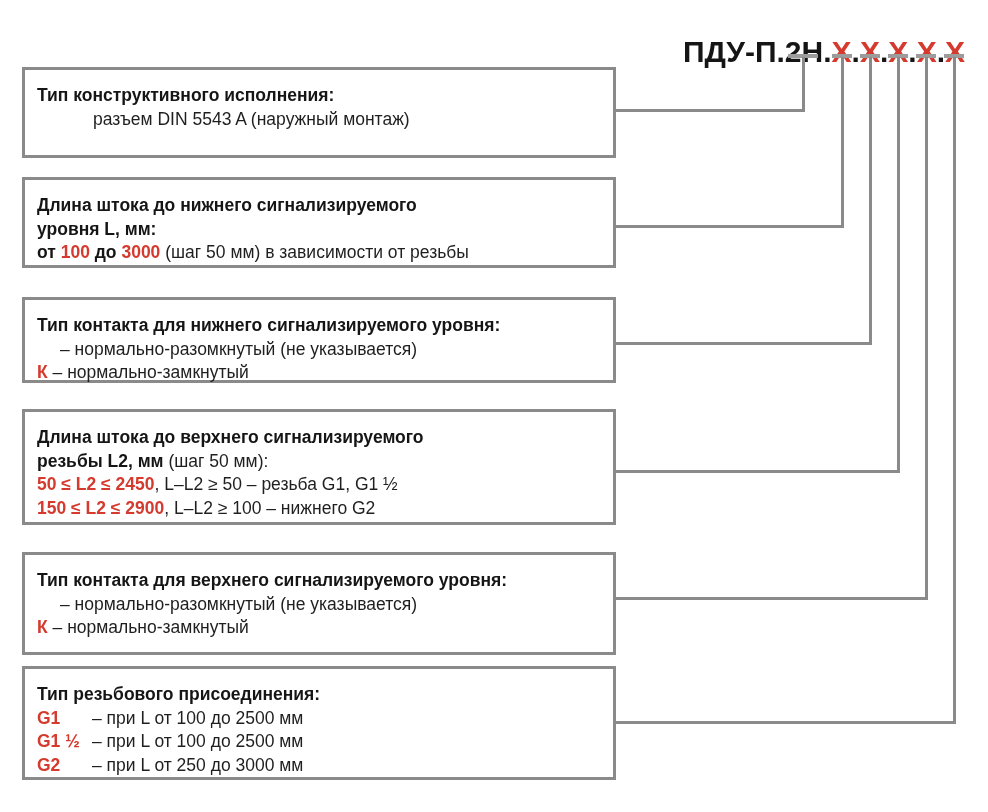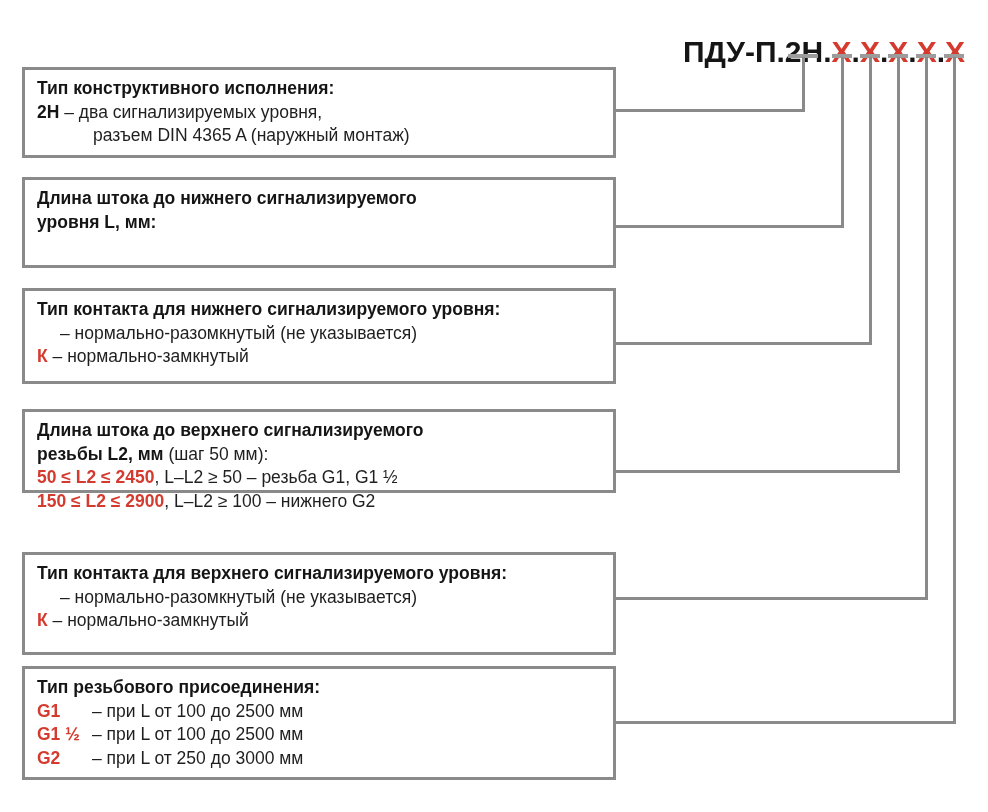--- a/index.html
+++ b/index.html
@@ -8,21 +8,21 @@
     font-family:"Liberation Sans","DejaVu Sans",sans-serif;color:#1f1f1f;
   }
   #product-code{
     position:absolute;top:36px;right:23px;white-space:nowrap;
     font-size:30px;font-weight:700;letter-spacing:0px;color:#151515;line-height:32px;
   }
   #product-code .red{color:var(--red);}
   .spec-box{
     position:absolute;left:22px;width:594px;box-sizing:border-box;
     border:3px solid #8a8a8a;background:#ffffff;
-    padding:7px 12px;font-size:17.5px;line-height:23.5px;
+    padding:14px 12px;font-size:17.5px;line-height:23.5px;
   }
   .spec-line{white-space:nowrap;}
   .spec-line .b{font-weight:700;color:#151515;}
   .spec-line .r{color:var(--red);}
   .spec-line .lbl{display:inline-block;width:55px;}
   .cap{position:absolute;height:3.5px;background:#9c9c9c;}
   .vline{position:absolute;width:3px;background:#8a8a8a;}
   .hline{position:absolute;height:3px;background:#8a8a8a;}
 </style>
 </head>
@@ -46,33 +46,33 @@
       <div class="cap" style="left: 916px; top: 54px; width: 20px;"></div>
       <div class="vline" style="left: 924.5px; top: 57px; height: 542.5px;"></div>
       <div class="hline" style="left: 614px; top: 596.5px; width: 313.5px;"></div>
       <div class="cap" style="left: 944px; top: 54px; width: 20px;"></div>
       <div class="vline" style="left: 952.5px; top: 57px; height: 666.5px;"></div>
       <div class="hline" style="left: 614px; top: 720.5px; width: 341.5px;"></div>
     </div>
   <div id="boxes">
       <div class="spec-box" style="top: 67px; height: 91px;">
         <div class="spec-line"><span class="b">Тип конструктивного исполнения:</span></div>
-        <div class="spec-line"><span class="b">2Н</span><span class=""> – два сигнализируемых уровня,</span></div>
-        <div class="spec-line" style="padding-left: 56px;"><span class="">разъем DIN 4365 A (наружный монтаж)</span></div>
+        <div class="spec-line" style="padding-left: 56px;"><span class="">разъем DIN 5543 A (наружный монтаж)</span></div>
       </div>
       <div class="spec-box" style="top: 177px; height: 91px;">
         <div class="spec-line"><span class="b">Длина штока до нижнего сигнализируемого</span></div>
         <div class="spec-line"><span class="b">уровня L, мм:</span></div>
+        <div class="spec-line"><span class="b">от </span><span class="b r">100</span><span class="b"> до </span><span class="b r">3000</span><span class=""> (шаг 50 мм) в зависимости от резьбы</span></div>
       </div>
-      <div class="spec-box" style="top: 288px; height: 96px;">
+      <div class="spec-box" style="top: 297px; height: 86px;">
         <div class="spec-line"><span class="b">Тип контакта для нижнего сигнализируемого уровня:</span></div>
         <div class="spec-line" style="padding-left: 23px;"><span class="">– нормально-разомкнутый (не указывается)</span></div>
         <div class="spec-line"><span class="b r">К</span><span class=""> – нормально-замкнутый</span></div>
       </div>
-      <div class="spec-box" style="top: 409px; height: 84px;">
+      <div class="spec-box" style="top: 409px; height: 116px;">
         <div class="spec-line"><span class="b">Длина штока до верхнего сигнализируемого</span></div>
         <div class="spec-line"><span class="b">резьбы L2, мм</span><span class=""> (шаг 50 мм):</span></div>
         <div class="spec-line"><span class="b r">50 ≤ L2 ≤ 2450</span><span class="">, L–L2 ≥ 50 – резьба G1, G1 ½</span></div>
         <div class="spec-line"><span class="b r">150 ≤ L2 ≤ 2900</span><span class="">, L–L2 ≥ 100 – нижнего G2</span></div>
       </div>
       <div class="spec-box" style="top: 552px; height: 103px;">
         <div class="spec-line"><span class="b">Тип контакта для верхнего сигнализируемого уровня:</span></div>
         <div class="spec-line" style="padding-left: 23px;"><span class="">– нормально-разомкнутый (не указывается)</span></div>
         <div class="spec-line"><span class="b r">К</span><span class=""> – нормально-замкнутый</span></div>
       </div>

